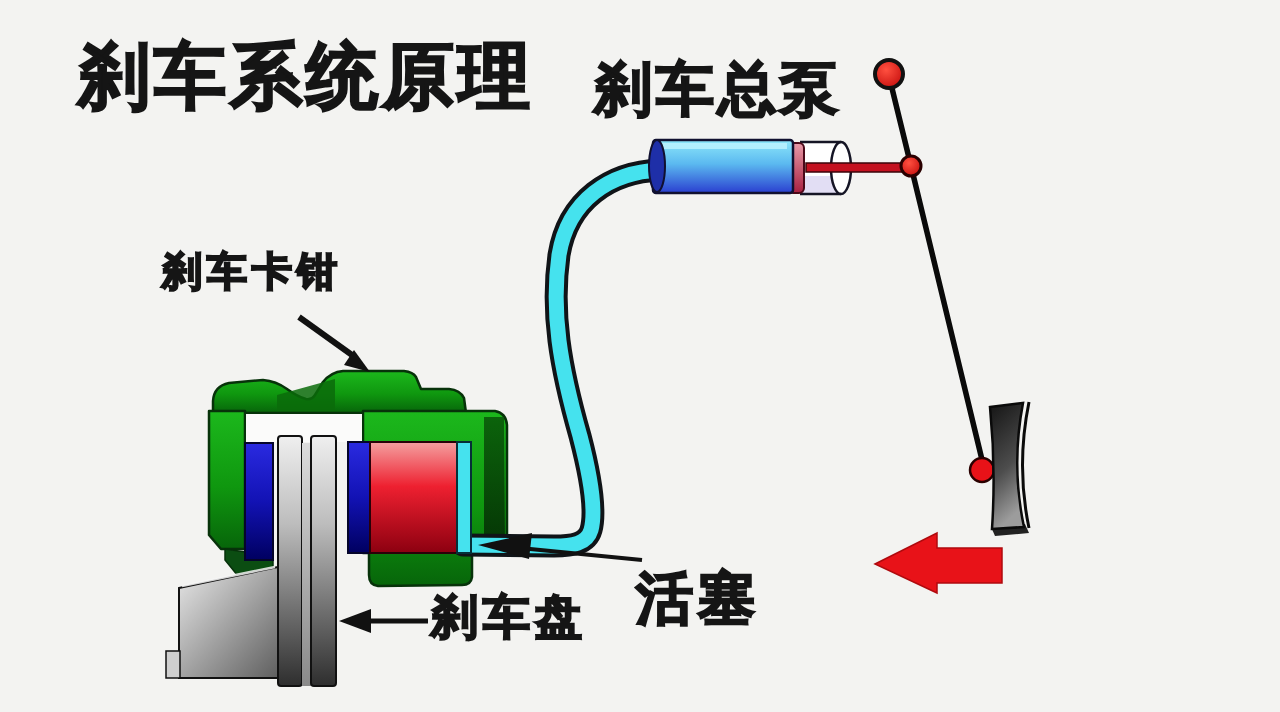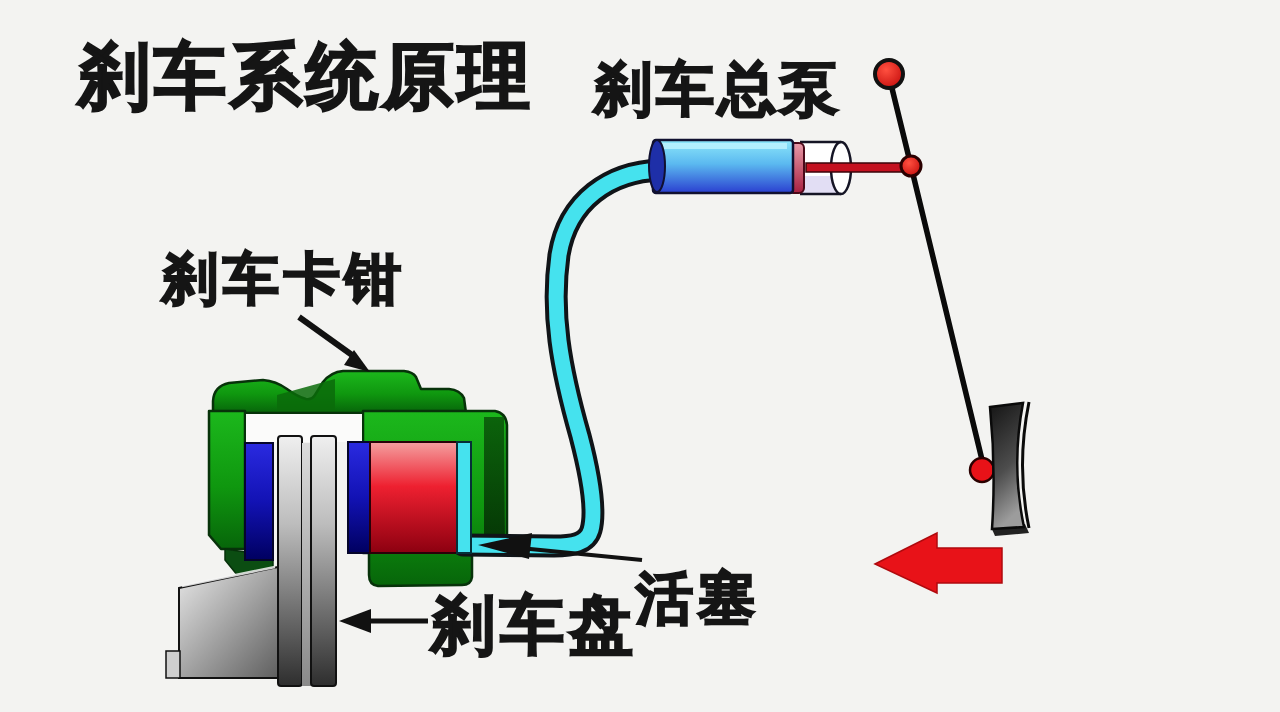--- a/index.html
+++ b/index.html
@@ -3,24 +3,24 @@
 <meta charset="utf-8">
 <style>
   html,body{margin:0;padding:0;}
   body{font-family:"Liberation Sans", sans-serif;}
   .stage{position:relative;width:1280px;height:712px;background:#f3f3f1;overflow:hidden;}
   .stage svg{position:absolute;left:0;top:0;}
   .lbl{position:absolute;font-weight:900;color:#151515;line-height:1;white-space:nowrap;
        -webkit-text-stroke:2.2px #151515;}
   .lbl-title {left:78px;  top:40px;  font-size:72px; letter-spacing:4px;}
   .lbl-master{left:594px; top:60px;  font-size:58px; letter-spacing:4px;}
-  .lbl-caliper{left:162px;top:251px; font-size:56px; letter-spacing:5px;}
+  .lbl-caliper{left:162px;top:251px; font-size:40px; letter-spacing:5px;}
   .lbl-pedal {left:966px; top:326px; font-size:58px; letter-spacing:5px;}
   .lbl-piston{left:636px; top:532px; font-size:57px; letter-spacing:5px;margin-top:38px;}
-  .lbl-disc  {left:431px; top:593px; font-size:64px; letter-spacing:5px;}
+  .lbl-disc  {left:431px; top:593px; font-size:47px; letter-spacing:5px;}
 </style>
 </head>
 <body>
 
 <div class="stage">
   <svg width="1280" height="712" viewBox="0 0 1280 712">
     <defs>
       <linearGradient id="gCyl" x1="0" y1="0" x2="0" y2="1">
         <stop offset="0" stop-color="#8ee8fa"></stop>
           <stop offset="0.45" stop-color="#5bb9f0"></stop>

